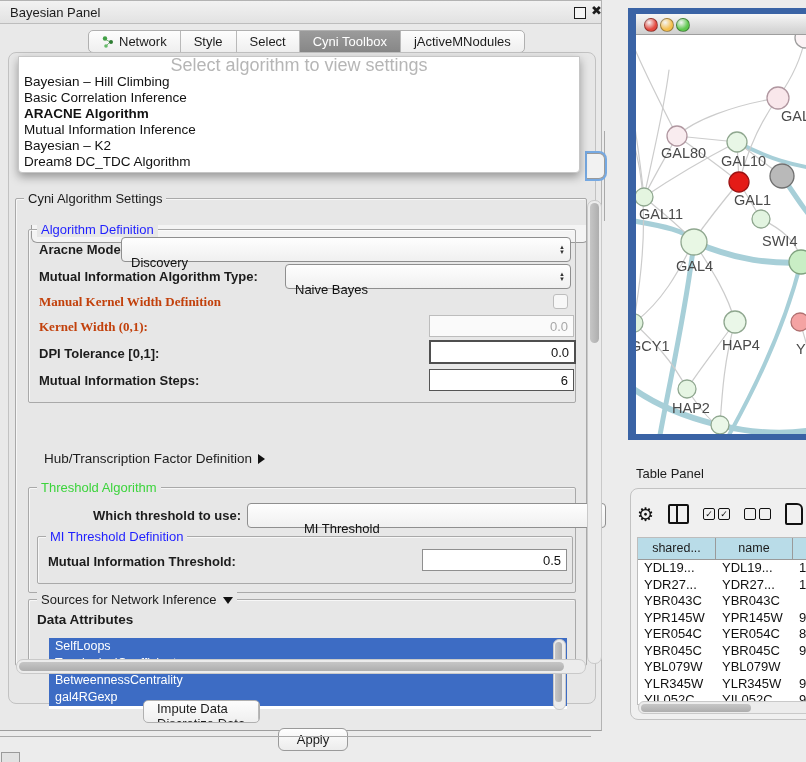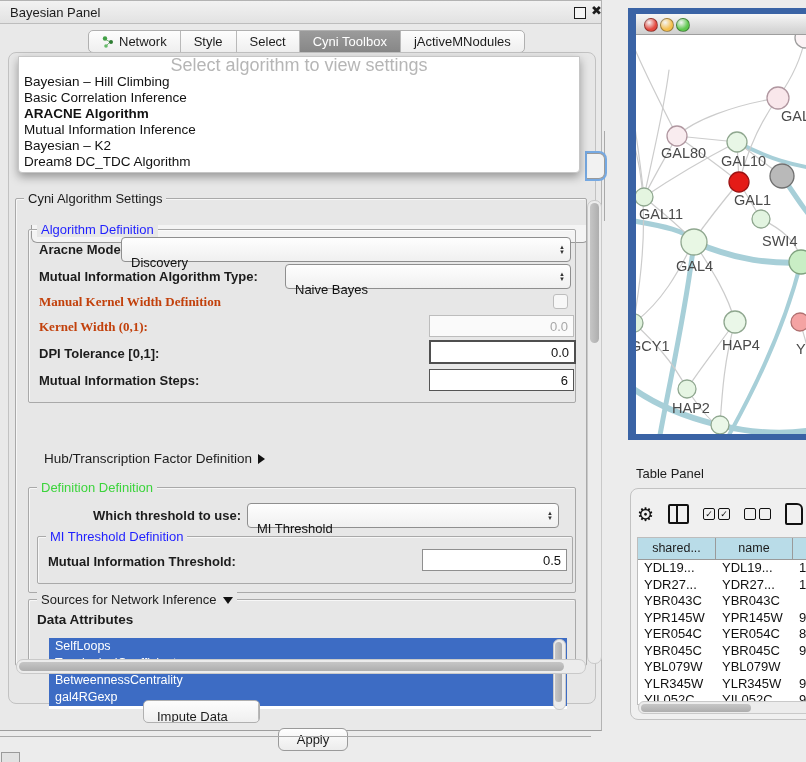--- a/index.html
+++ b/index.html
@@ -11,21 +11,21 @@
   #cp-window{left:0;top:8;width:601px;height:729px;background:#e9e9e9;
     border-top:1px solid #b3b3b3;border-right:1px solid #b3b3b3;border-bottom:1px solid #9d9d9d;}
   #cp-titlebar{left:0;top:0;width:100%;height:22px;background:linear-gradient(#f2f2f2,#e2e2e2);
     border-bottom:1px solid #bdbdbd;}
   #cp-title{left:10px;top:4px;font-size:13px;color:#1c1c1c;}
   #float-btn{left:574px;top:6px;width:10px;height:10px;border:1.5px solid #1c1c1c;background:#f5f5f5;}
   #close-btn{left:591px;top:2px;font-size:13px;font-weight:bold;color:#1c1c1c;}
   
   .segctl{display:flex;height:21px;background:linear-gradient(#fdfdfd,#efefef);
     border:1px solid #b0b0b0;border-radius:5px;overflow:hidden;}
-  .seg{display:flex;align-items:center;padding:8px 13px;font-size:13px;color:#1c1c1c;
+  .seg{display:flex;align-items:center;padding:0 13px;font-size:13px;color:#1c1c1c;
     border-right:1px solid #b9b9b9;white-space:nowrap;}
   .seg:last-child{border-right:none;}
   .seg.sel{background:linear-gradient(#9b9b9b,#878787);color:#fff;}
   .seg .net-icon{margin-right:5px;display:inline-flex;}
   
   #tab-content{left:8px;top:51px;width:586px;height:650px;background:#e7e7e7;
     border:1px solid #c2c2c2;border-radius:8px;}
   
   .frag-combo-bottom{left:22px;top:172px;width:556px;height:17px;background:#f4f4f4;
     border:1px solid #9a9a9a;border-top:none;border-radius:0 0 6px 6px;}
@@ -188,24 +188,24 @@
         <div class="abs field" style="left:400px;top:139px;width:138px;height:20px;border-width:1.5px;border-color:#555;">
           <span>6</span>
         </div>
       </div>
 
       <span class="abs" style="left:28px;top:252px;font-size:13.5px;color:#1c1c1c;">
         <span>Hub/Transcription Factor Definition</span><span class="tri right"></span>
       </span>
 
       <div class="abs group" style="left:12px;top:288px;width:546px;height:104px;">
-        <span class="gtitle green">Definition Definition</span>
+        <span class="gtitle green">Threshold Algorithm</span>
 
         <span class="abs lbl" style="left:64px;top:20px;">Which threshold to use:</span>
-        <div class="abs combo" style="left:218px;top:15px;width:310px;height:23px;">
+        <div class="abs combo" style="left:218px;top:15px;width:310px;height:23px;padding-left:47px;">
           <span class="val">MI Threshold</span>
           <span class="spin">
               <span>▲</span>
               <span>▼</span>
             </span>
         </div>
 
         <div class="abs group" style="left:8px;top:48px;width:534px;height:46px;">
           <span class="gtitle blue">MI Threshold Definition</span>
           <span class="abs lbl" style="left:10px;top:17px;">Mutual Information Threshold:</span>

